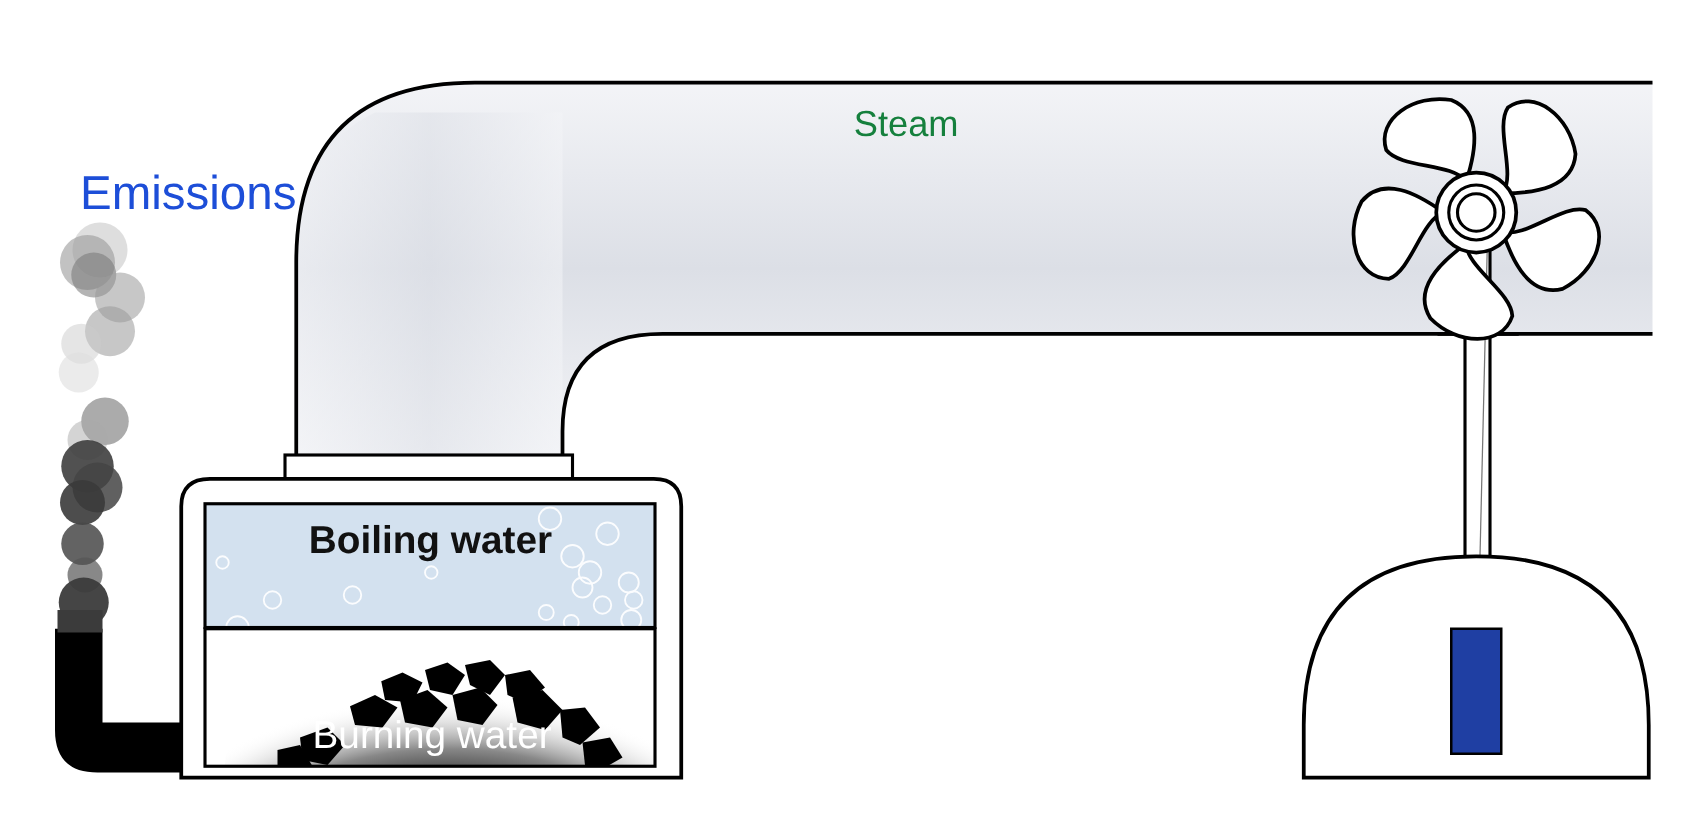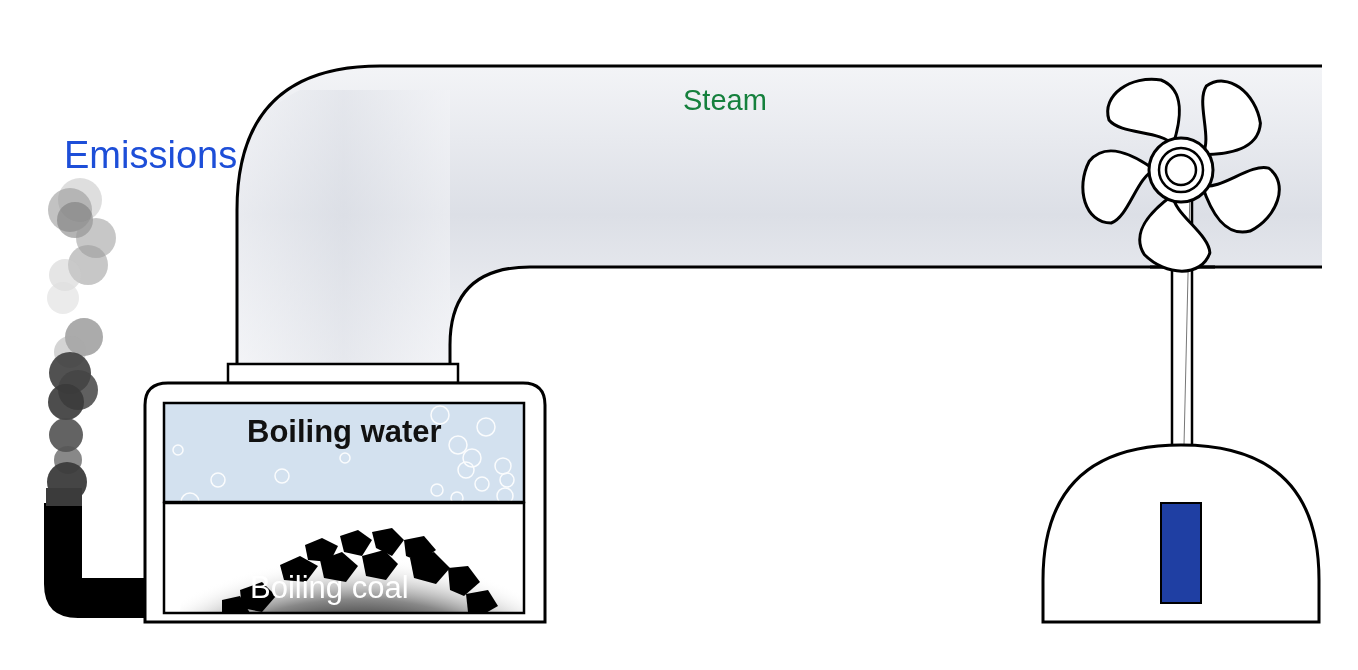--- a/index.html
+++ b/index.html
@@ -141,13 +141,13 @@
 
   <g>
     <path d="M1043,622 L1043,580 Q1043,445 1181,445 Q1319,445 1319,580 L1319,622 Z" fill="#fff" stroke="#000" stroke-width="3"></path>
     <rect x="1161" y="503" width="40" height="100" fill="#1f3fa3" stroke="#000" stroke-width="2"></rect>
   </g>
 </svg>
 
 <div class="label lbl-emissions">Emissions</div>
 <div class="label lbl-steam">Steam</div>
 <div class="label lbl-water">Boiling water</div>
-<div class="label lbl-coal">Boiling coal</div>
+<div class="label lbl-coal">Burning water</div>
 
 </body></html>

